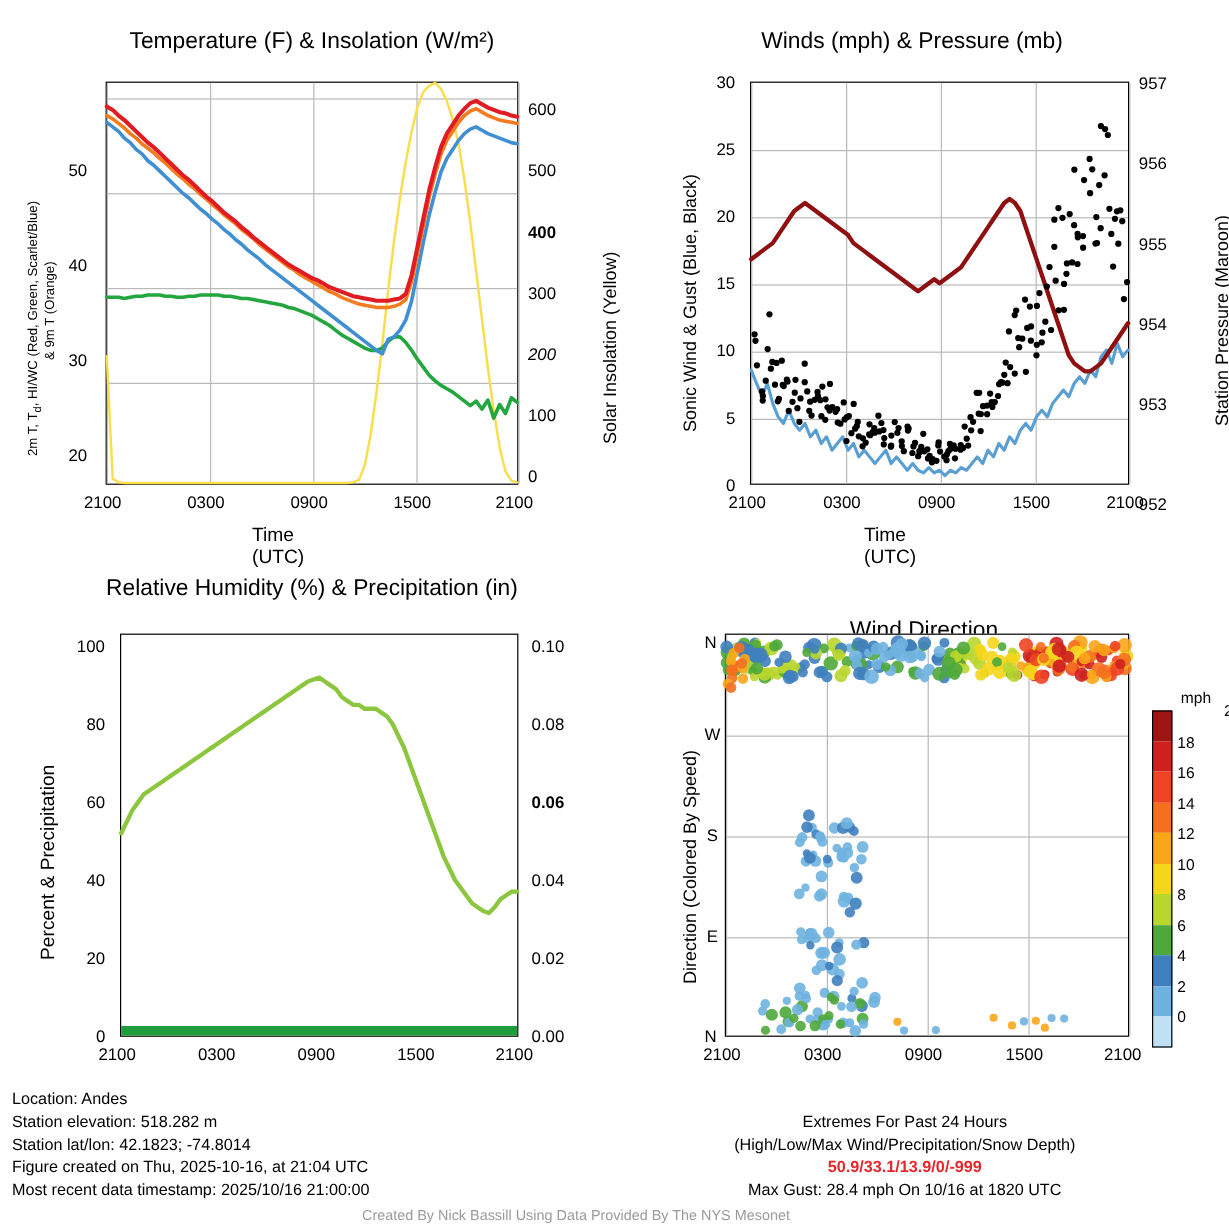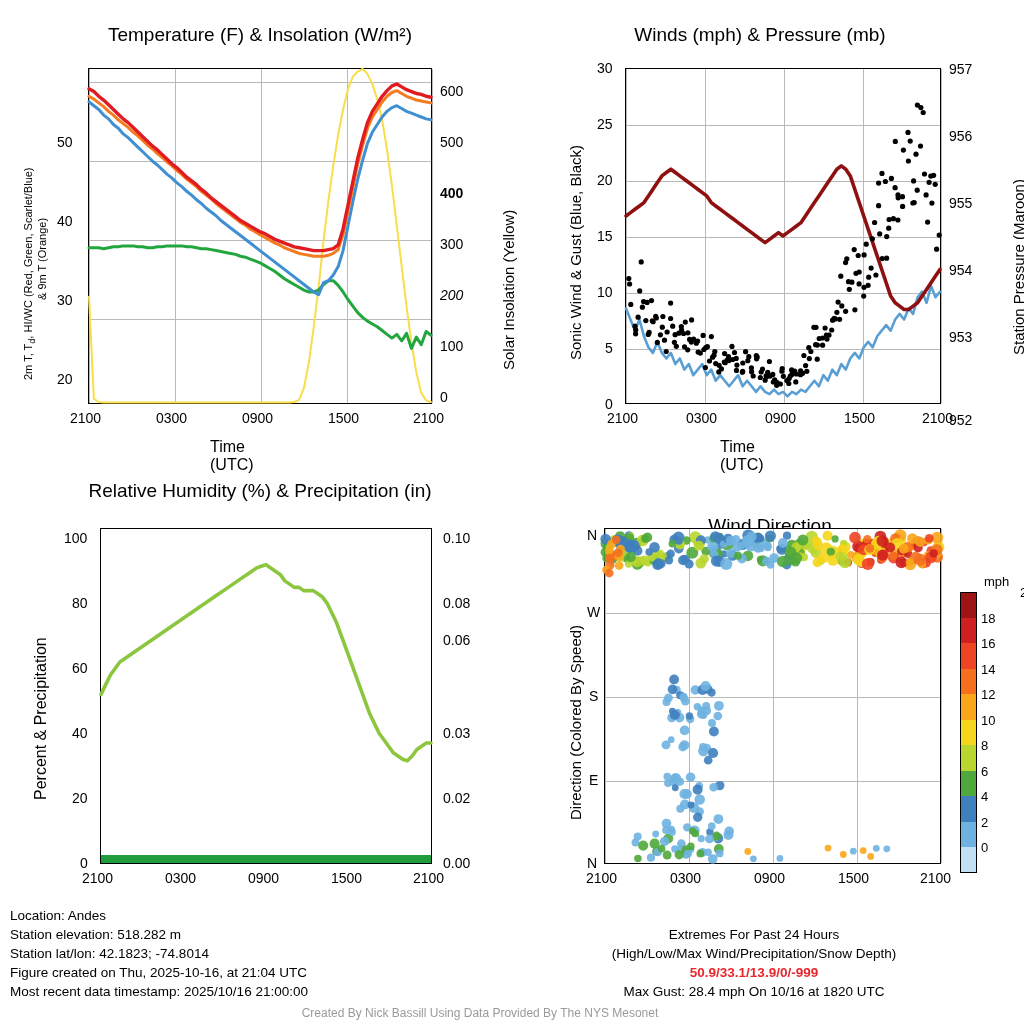--- a/index.html
+++ b/index.html
@@ -355,22 +355,22 @@
 
     <div class="tick" style="left:80px;top:855px;">0</div>
     <div class="tick" style="left:72px;top:790px;">20</div>
     <div class="tick" style="left:72px;top:725px;">40</div>
     <div class="tick" style="left:72px;top:660px;">60</div>
     <div class="tick" style="left:72px;top:595px;">80</div>
     <div class="tick" style="left:64px;top:530px;">100</div>
 
     <div class="tick" style="left:443px;top:855px;">0.00</div>
     <div class="tick" style="left:443px;top:790px;">0.02</div>
-    <div class="tick" style="left:443px;top:725px;">0.03</div>
-    <div class="tick" style="left:443px;top:632px;">0.06</div>
+    <div class="tick" style="left:443px;top:725px;">0.04</div>
+    <div class="tick" style="left:443px;top:660px;font-weight:bold;">0.06</div>
     <div class="tick" style="left:443px;top:595px;">0.08</div>
     <div class="tick" style="left:443px;top:530px;">0.10</div>
   </div>
 
   <div class="panel">
     <div class="ptitle" style="left:660px;top:480px;width:220px;margin-top:35px;">Wind Direction</div>
 
     <div class="axis-label vert" style="left:567px;top:820px;transform:rotate(-90deg);font-size:15px;white-space:nowrap;">Direction (Colored By Speed)</div>
 
     <div class="plotbox" style="left:604px;top:528px;width:337px;height:336px;">

